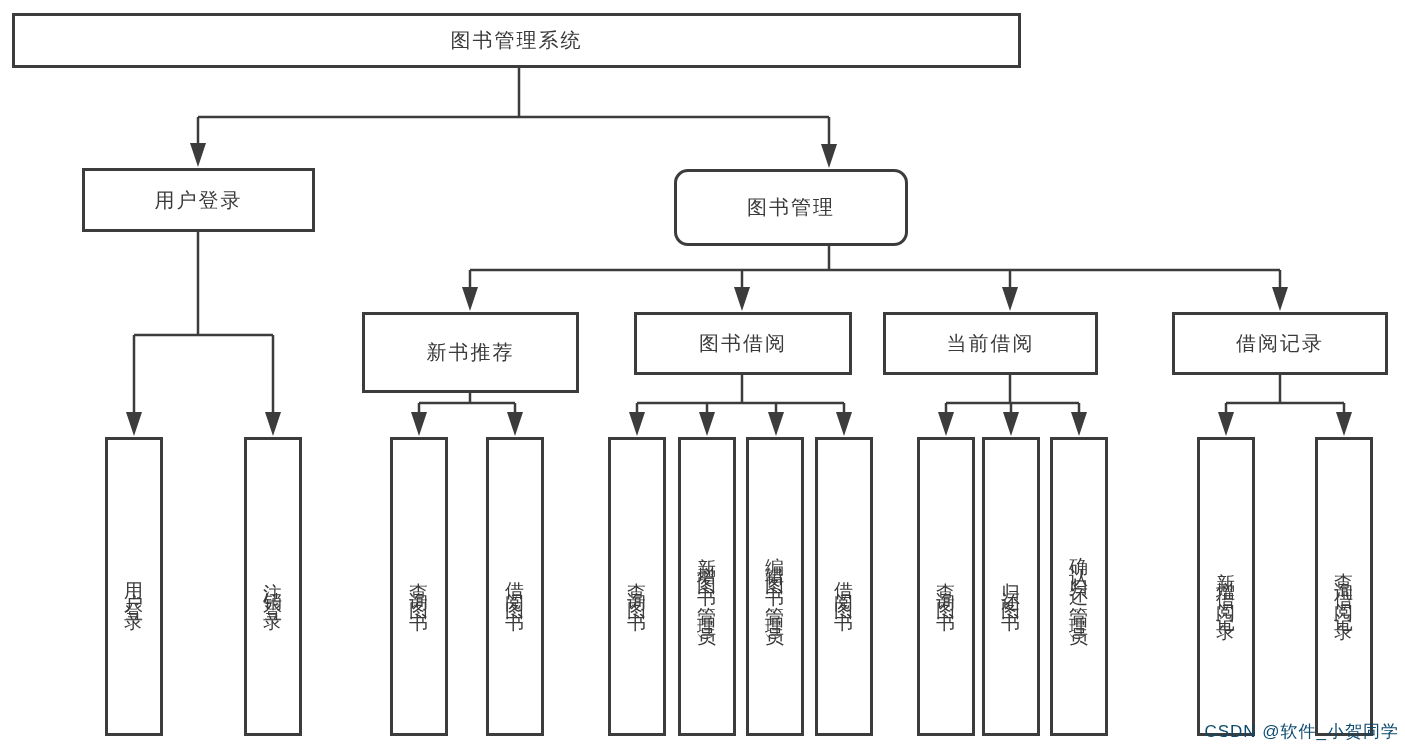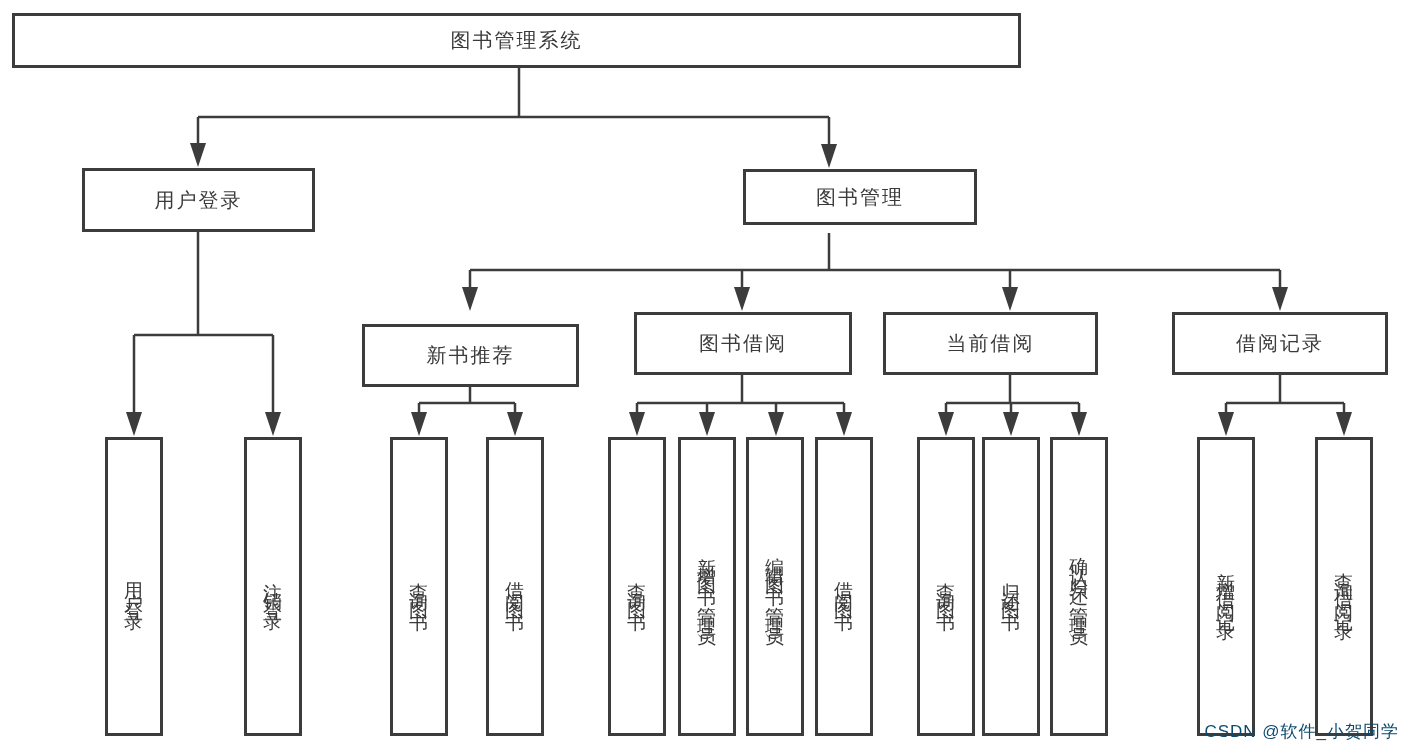--- a/index.html
+++ b/index.html
@@ -56,23 +56,23 @@
       <polygon points="1003,412 1019,412 1011,436"></polygon>
       <polygon points="1071,412 1087,412 1079,436"></polygon>
       <polygon points="1218,412 1234,412 1226,436"></polygon>
       <polygon points="1336,412 1352,412 1344,436"></polygon>
     </g>
   </svg>
 
   <div class="box hbox" style="left:12px;top:13px;width:1009px;height:55px;">图书管理系统</div>
 
   <div class="box hbox" style="left:82px;top:168px;width:233px;height:64px;">用户登录</div>
-  <div class="box hbox" style="left:743px;top:169px;width:234px;height:56px;">图书管理</div>
+  <div class="box hbox" style="left:674px;top:169px;width:234px;height:77px;border-radius:14px;">图书管理</div>
 
-  <div class="box hbox" style="left:362px;top:324px;width:217px;height:63px;">新书推荐</div>
+  <div class="box hbox" style="left:362px;top:312px;width:217px;height:81px;">新书推荐</div>
   <div class="box hbox" style="left:634px;top:312px;width:218px;height:63px;">图书借阅</div>
   <div class="box hbox" style="left:883px;top:312px;width:215px;height:63px;">当前借阅</div>
   <div class="box hbox" style="left:1172px;top:312px;width:216px;height:63px;">借阅记录</div>
 
   <div class="box vbox" style="left:105px;">用户登录</div>
   <div class="box vbox" style="left:244px;">注销登录</div>
 
   <div class="box vbox" style="left:390px;">查询图书</div>
   <div class="box vbox" style="left:486px;">借阅图书</div>
 

